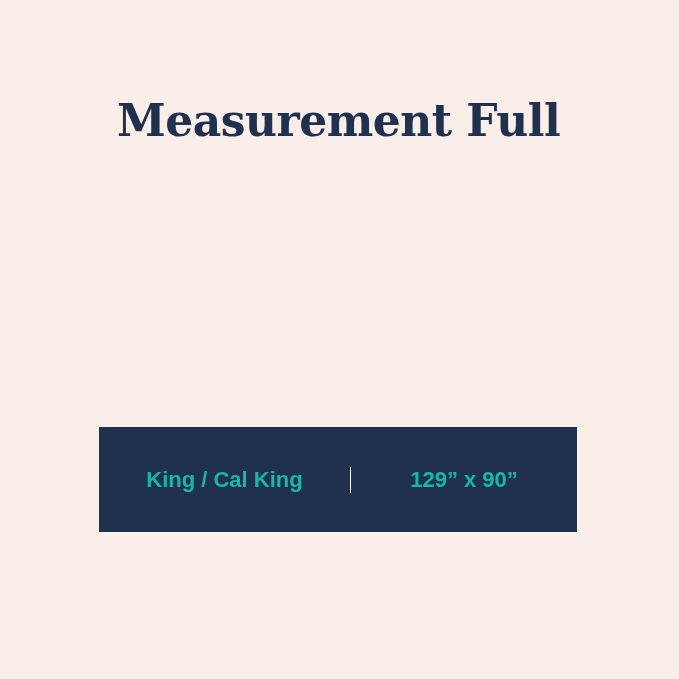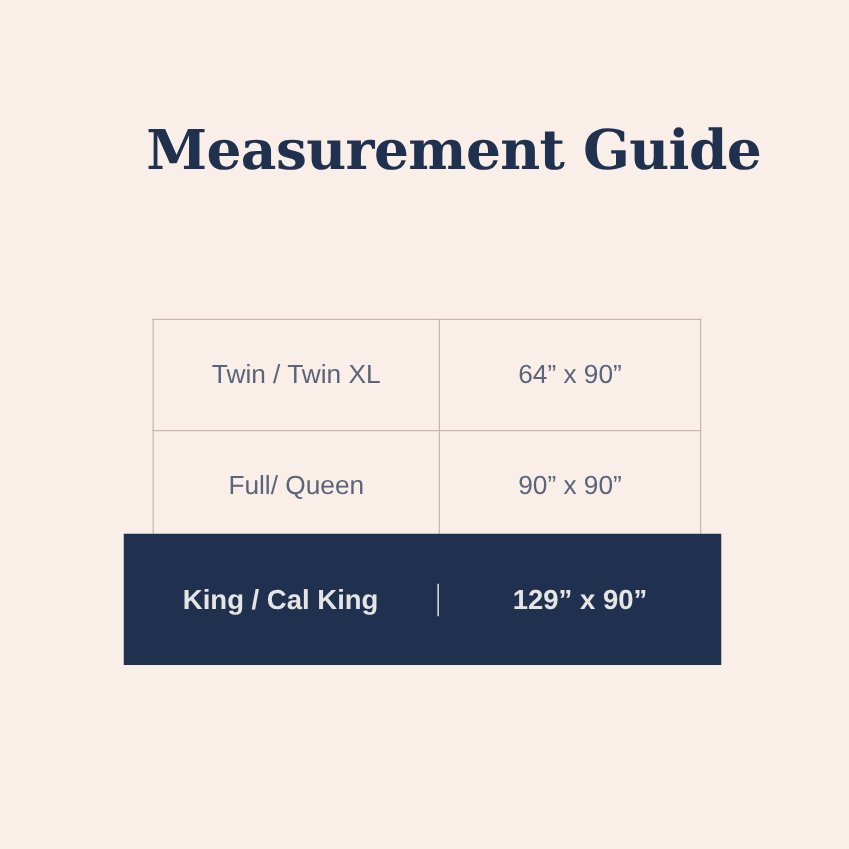--- a/index.html
+++ b/index.html
@@ -64,57 +64,41 @@
     height: 105px;
     background: #20314f;
   }
   .hl-band .hl-inner {
     position: absolute;
     inset: 0;
     display: flex;
     align-items: center;
   }
   .hl-cell {
-    color: #e5e5e5;
+    color: #14b8a6;
     font-size: 22px;
     font-weight: 700;
     text-align: center;
     font-family: "Liberation Sans", sans-serif;
   }
   .hl-cell.size {
     width: 251px;
     border-right: 1px solid #ffffff;
   }
   .hl-cell.dim {
     flex: 1;
   }
 </style>
 </head>
 <body>
 
 <div class="page">
 
-  <div class="title">Measurement Guide</div>
+  <div class="title">Measurement Full</div>
 
-  <table class="table">
-    <tbody>
-      <tr>
-        <td class="col-size">Twin / Twin XL</td>
-        <td class="col-dim">64” x 90”</td>
-      </tr>
-      <tr>
-        <td class="col-size">Full/ Queen</td>
-        <td class="col-dim">90” x 90”</td>
-      </tr>
-      <tr>
-        <td class="col-size"></td>
-        <td class="col-dim"></td>
-      </tr>
-    </tbody>
-  </table>
 
   <div class="hl-band">
     <div class="hl-inner">
       <div class="hl-cell size">King / Cal King</div>
       <div class="hl-cell dim">129” x 90”</div>
     </div>
   </div>
 
 </div>
 

